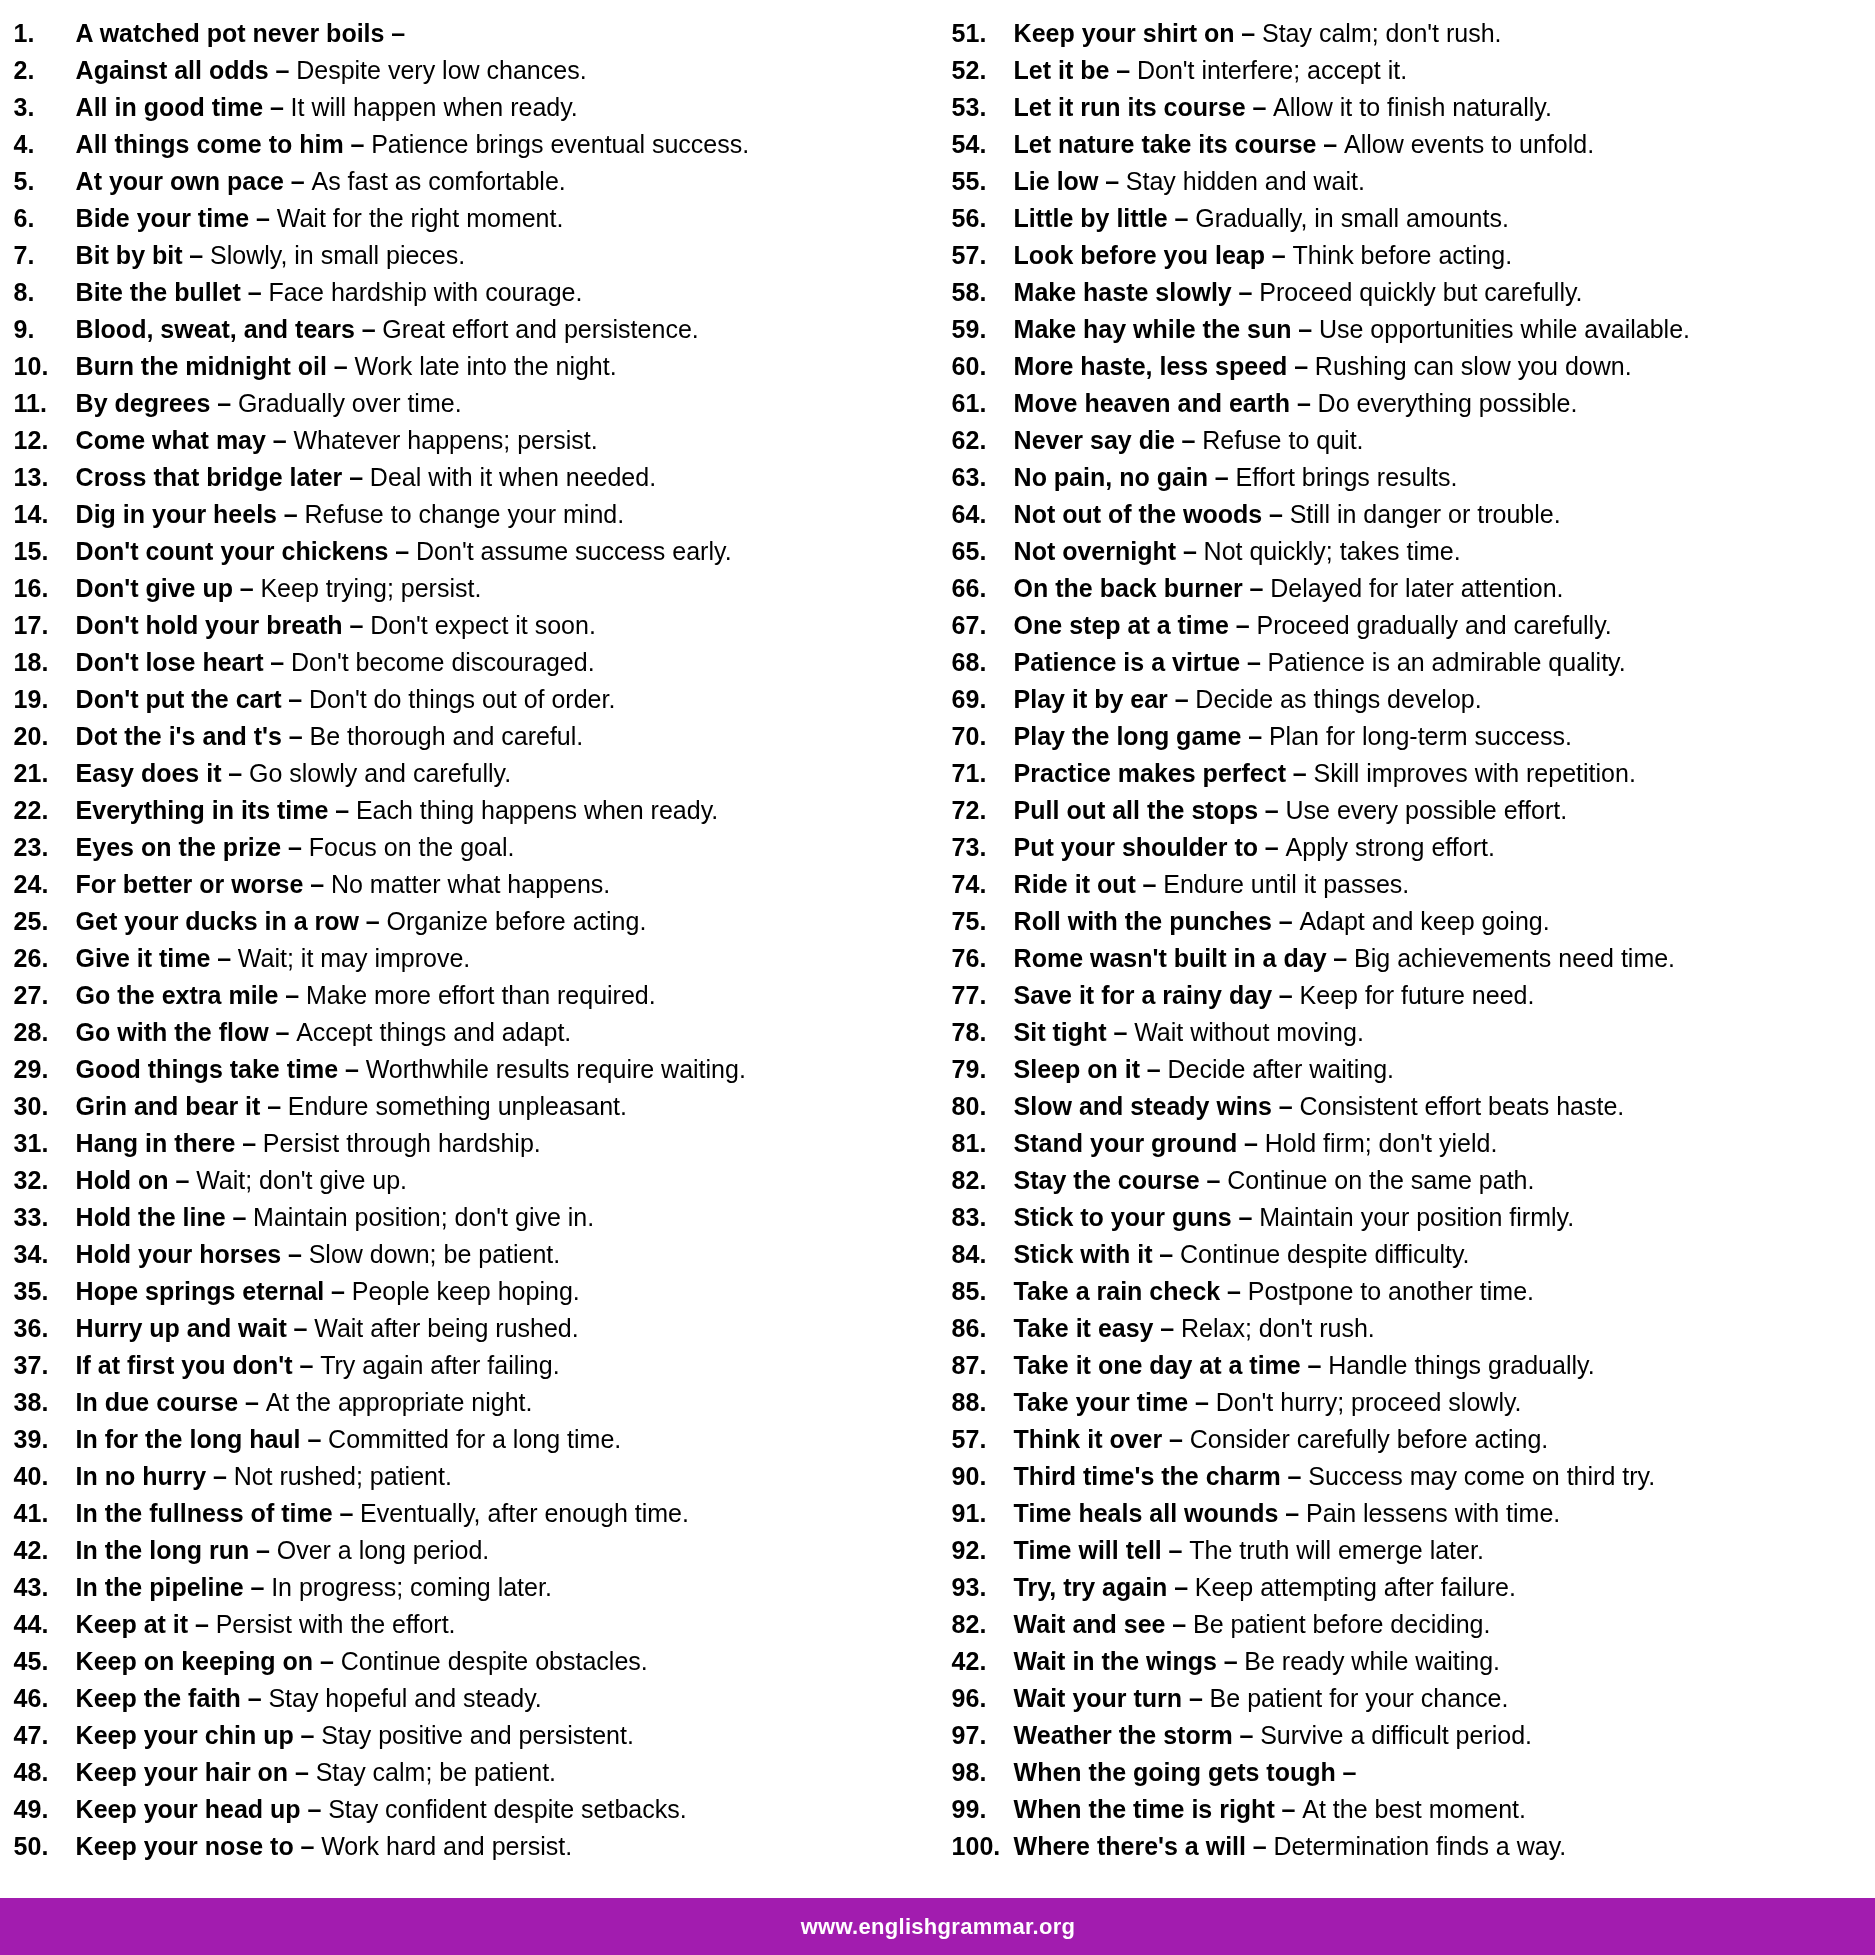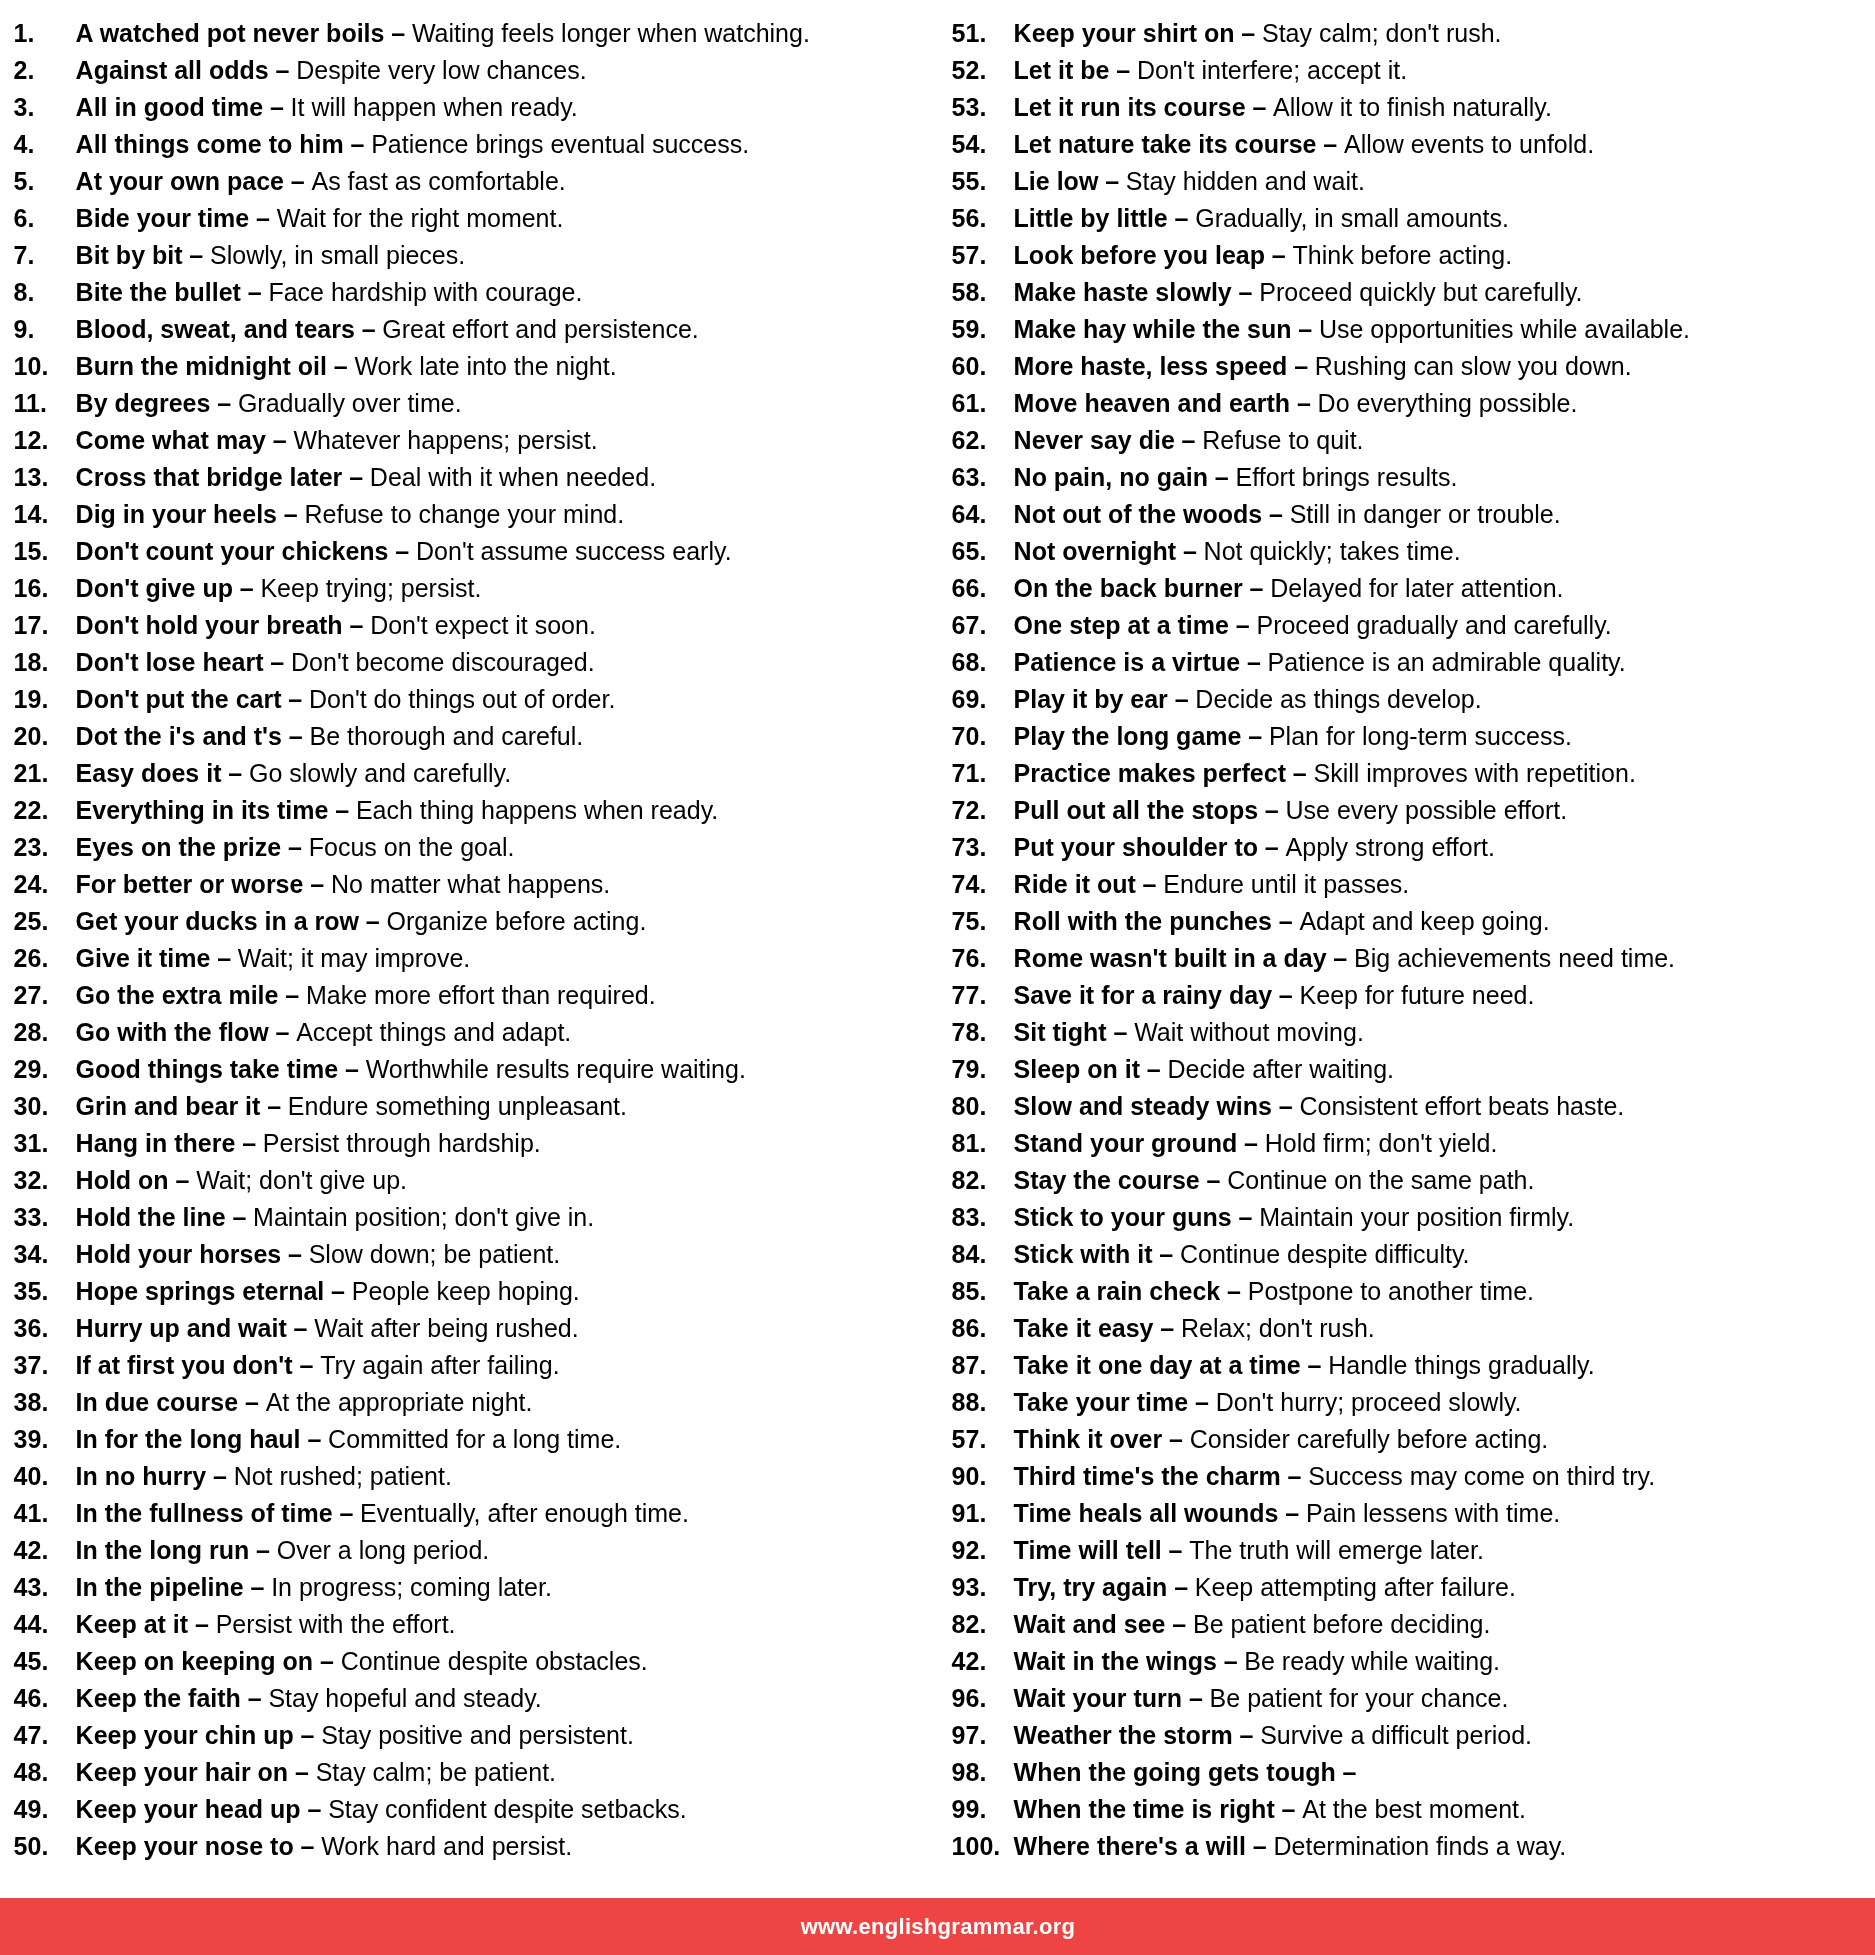--- a/index.html
+++ b/index.html
@@ -63,21 +63,20 @@
 </head>
 <body style="background: rgb(255, 255, 255); color: rgb(0, 0, 0);">
 
 <div class="page">
   <div class="content">
     <div class="col">
         <div class="row">
     <span class="num">1.</span>
     <span class="idiom">A watched pot never boils</span>
     <span class="sep">–</span>
-    <span class="def">Waiting feels longer when watching.</span>
   </div>
         <div class="row">
     <span class="num">2.</span>
     <span class="idiom">Against all odds</span>
     <span class="sep">–</span>
     <span class="def">Despite very low chances.</span>
   </div>
         <div class="row">
     <span class="num">3.</span>
     <span class="idiom">All in good time</span>
@@ -662,17 +661,17 @@
     <span class="def">At the best moment.</span>
   </div>
         <div class="row">
     <span class="num">100.</span>
     <span class="idiom">Where there's a will</span>
     <span class="sep">–</span>
     <span class="def">Determination finds a way.</span>
   </div>
       </div>
   </div>
-  <div class="footer" style="background: #ef4444;">
+  <div class="footer" style="background: #a21caf;">
     <span class="footer-text" style="color: rgb(255, 255, 255);">www.englishgrammar.org</span>
   </div>
 </div>
 
 
 </body></html>

